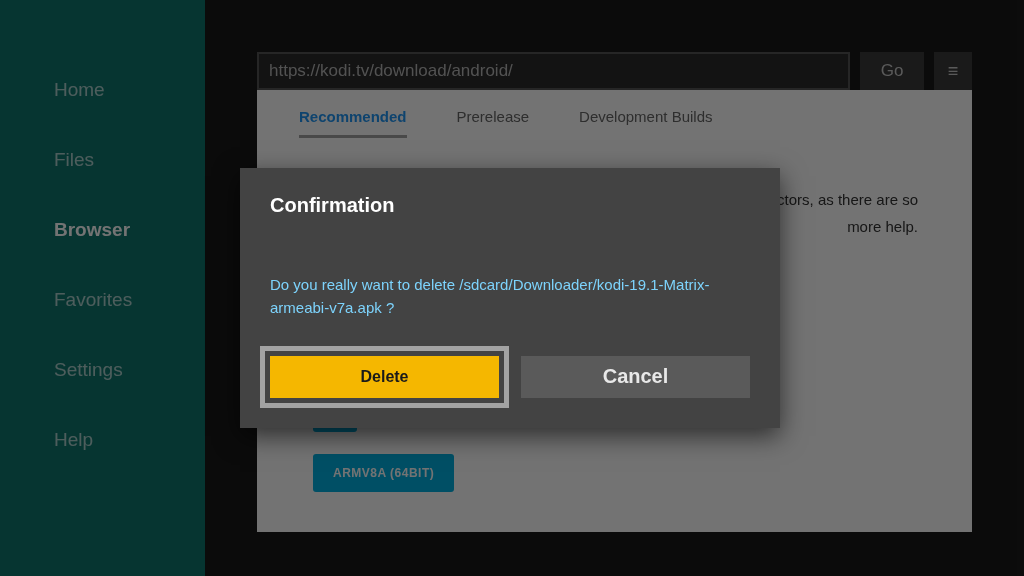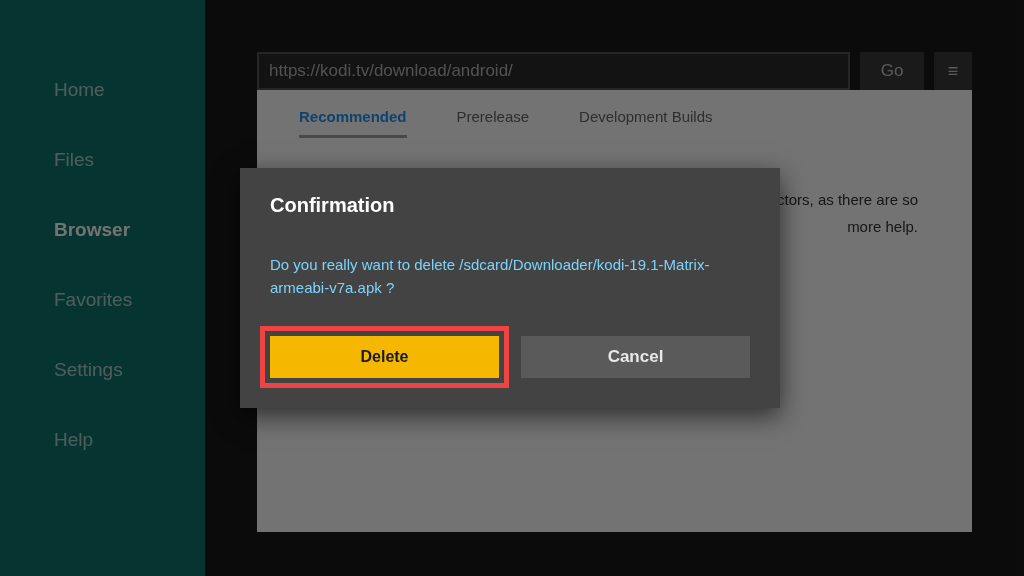--- a/index.html
+++ b/index.html
@@ -142,45 +142,45 @@
       width: 540px;
       background: #434343;
       z-index: 10;
       padding: 26px 30px 30px 30px;
       box-shadow: 0 8px 24px rgba(0,0,0,0.6);
     }
     .dialog-title {
       color: #ffffff;
       font-size: 20px;
       font-weight: bold;
-      margin-bottom: 36px;
+      margin-bottom: 56px;
     }
     .dialog-message {
       color: #7dd3fc;
       font-size: 15px;
       line-height: 1.55;
       margin-bottom: 36px;
     }
     .dialog-actions {
       display: flex;
       gap: 22px;
     }
     .dialog-btn {
       flex: 1;
       height: 42px;
       display: flex;
       align-items: center;
       justify-content: center;
-      font-size: 17px;
+      font-size: 20px;
       font-weight: bold;
       cursor: pointer;
     }
     .delete-btn-wrap {
       flex: 1;
-      border: 5px solid #ef4444;
+      border: 5px solid #a3a3a3;
       padding: 5px;
       margin: -10px;
     }
     .delete-btn {
       background: #f5b700;
       color: #1a1a1a;
       height: 42px;
       display:flex;
       align-items:center;
       justify-content:center;
@@ -221,20 +221,25 @@
         <div class="tabs">
           <div class="tab active">Recommended</div>
           <div class="tab">Prerelease</div>
           <div class="tab">Development Builds</div>
         </div>
         <div class="body-text">
           <div>ictors, as there are so</div>
           <div>more help.</div>
         </div>
       </div>
+      <div class="download-section">
+        <div class="download-btn partial">&nbsp;</div>
+        <div style="height:22px"></div>
+        <div class="download-btn">ARMV8A (64BIT)</div>
+      </div>
     </div>
   </div>
 </div>
 
 <div class="dim-overlay"></div>
 
 <div class="dialog">
   <div class="dialog-title">Confirmation</div>
   <div class="dialog-message">Do you really want to delete /sdcard/Downloader/kodi-19.1-Matrix-armeabi-v7a.apk ?</div>
   <div class="dialog-actions">

